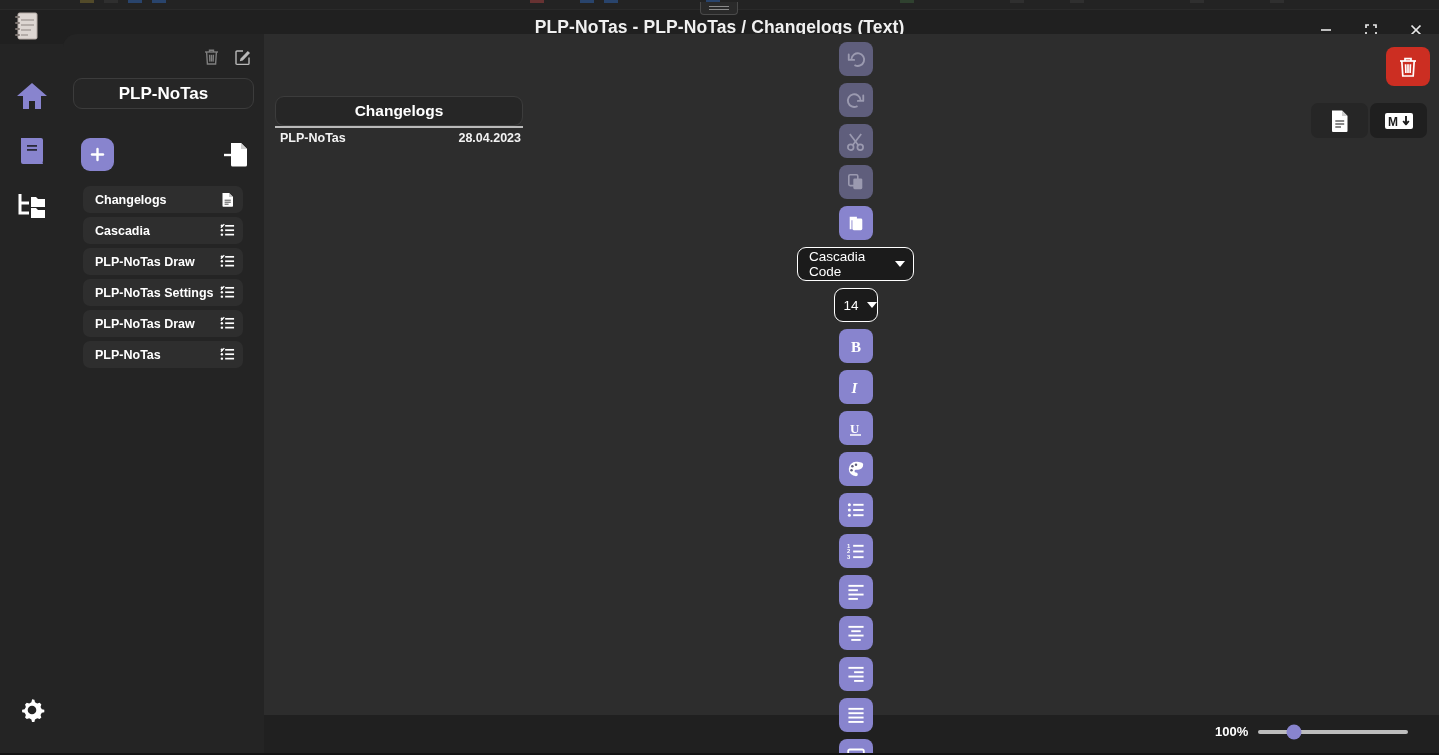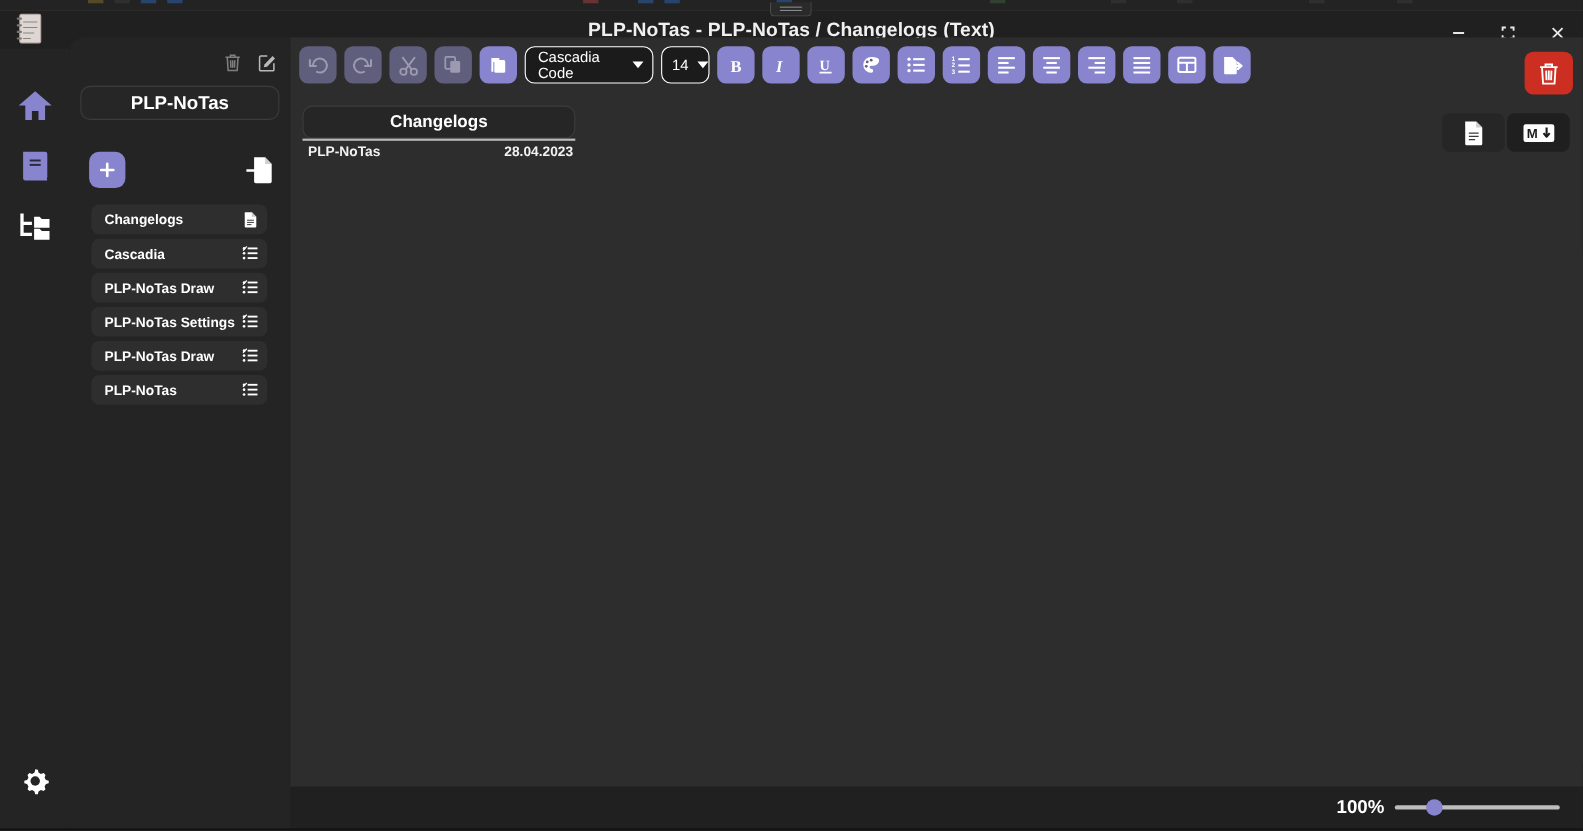--- a/index.html
+++ b/index.html
@@ -143,22 +143,23 @@
   
   .editor-wrap {
     position: absolute; left: 264px; top: 34px;
     width: 1175px; height: 681px;
     background: #2d2d2d;
   }
 
   .toolbar {
     position: absolute; left: 264px; top: 42px;
     width: 1175px; height: 48px;
-    display: flex; align-items: flex-start; gap: 7px;
+    display: flex; align-items: center; gap: 7px;
     padding-left: 8px;
+    flex-direction: column;
   }
   .tb {
     width: 34px; height: 34px; border-radius: 8px;
     display: flex; align-items: center; justify-content: center;
     cursor: pointer; flex: 0 0 auto;
   }
   .tb.on  { background: #8884ce; color: #ffffff; }
   .tb.off { background: #5f5e7c; color: #9b9ab0; }
 
   .sel {
@@ -206,21 +207,21 @@
     display: flex; justify-content: space-between; align-items: center;
     padding: 3px 2px 0 5px;
     color: #f2f2f2; font-size: 12.5px; font-weight: 700;
   }
 
   
   .zoombar {
     position: absolute; left: 1215px; top: 724px;
     display: flex; align-items: center; gap: 10px;
   }
-  .zoom-label { color: #ffffff; font-size: 17px; font-weight: 700; }
+  .zoom-label { color: #ffffff; font-size: 13px; font-weight: 700; }
   .zoom-track {
     position: relative; width: 150px; height: 4px;
     background: #bdbdbd; border-radius: 2px;
   }
   .zoom-thumb {
     position: absolute; left: 24%; top: 50%;
     transform: translate(-50%, -50%);
     width: 15px; height: 15px; border-radius: 50%;
     background: #8884ce; cursor: pointer;
   }

